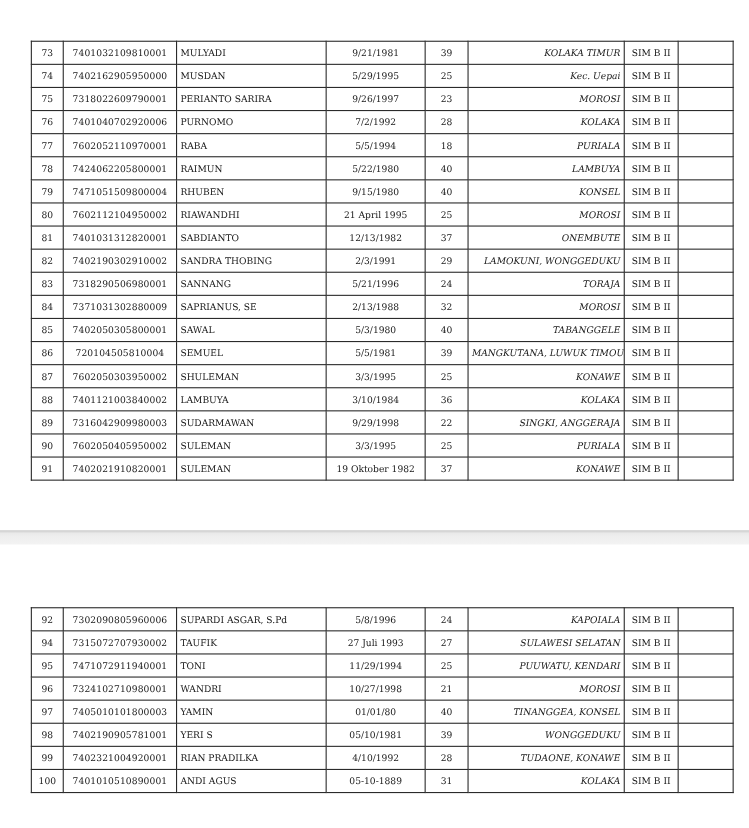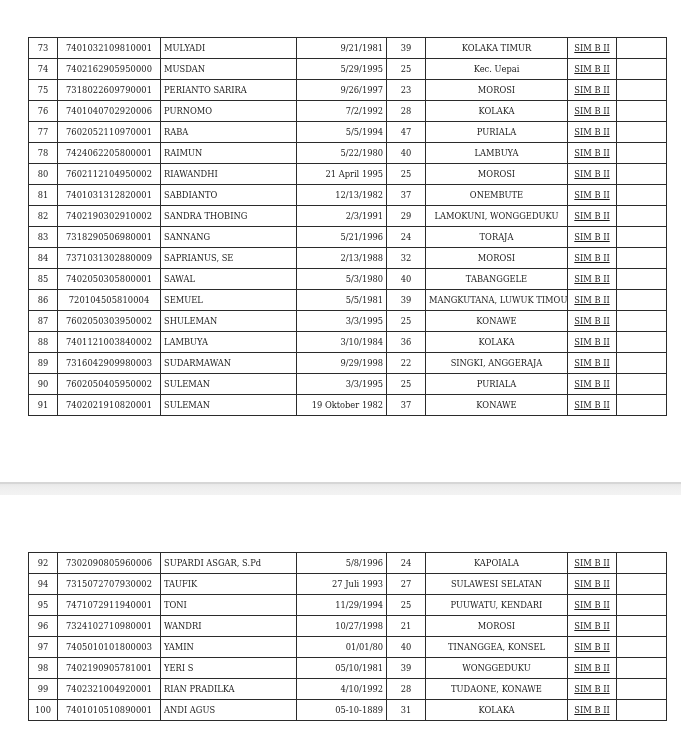--- a/index.html
+++ b/index.html
@@ -32,24 +32,24 @@
   #table2 { top:43px; }
   table.data td {
     border:1px solid #2b2b2b;
     height:20px; padding:0 3px;
     font-size:8.3px; line-height:20px;
     white-space:nowrap; overflow:hidden;
   }
   td.c-no { text-align:center; }
   td.c-nik { text-align:center; letter-spacing:0.1px; }
   td.c-name { text-align:left; padding-left:1px; }
-  td.c-dob { text-align:right; }
+  td.c-dob { text-align:center; }
   td.c-age { text-align:center; }
-  td.c-addr { text-align:center; padding-left:1px; }
-  td.c-sim { text-align:center; font-size:7.8px;text-decoration:underline; }
+  td.c-addr { text-align:right; padding-left:1px;font-style:italic; }
+  td.c-sim { text-align:center; font-size:7.8px; }
   td.c-note { }
 </style>
 </head>
 <body>
 
 <div class="page" id="page1">
   <table class="data" id="table1">
     <colgroup>
       <col style="width:29px">
         <col style="width:103px">
@@ -103,37 +103,47 @@
     <td class="c-addr">KOLAKA</td>
     <td class="c-sim">SIM B II</td>
     <td class="c-note"></td>
   </tr>
 
   <tr>
     <td class="c-no">77</td>
     <td class="c-nik">7602052110970001</td>
     <td class="c-name">RABA</td>
     <td class="c-dob">5/5/1994</td>
-    <td class="c-age">47</td>
+    <td class="c-age">18</td>
     <td class="c-addr">PURIALA</td>
     <td class="c-sim">SIM B II</td>
     <td class="c-note"></td>
   </tr>
 
   <tr>
     <td class="c-no">78</td>
     <td class="c-nik">7424062205800001</td>
     <td class="c-name">RAIMUN</td>
     <td class="c-dob">5/22/1980</td>
     <td class="c-age">40</td>
     <td class="c-addr">LAMBUYA</td>
     <td class="c-sim">SIM B II</td>
     <td class="c-note"></td>
   </tr>
 
+  <tr>
+    <td class="c-no">79</td>
+    <td class="c-nik">7471051509800004</td>
+    <td class="c-name">RHUBEN</td>
+    <td class="c-dob">9/15/1980</td>
+    <td class="c-age">40</td>
+    <td class="c-addr">KONSEL</td>
+    <td class="c-sim">SIM B II</td>
+    <td class="c-note"></td>
+  </tr>
 
   <tr>
     <td class="c-no">80</td>
     <td class="c-nik">7602112104950002</td>
     <td class="c-name">RIAWANDHI</td>
     <td class="c-dob">21 April 1995</td>
     <td class="c-age">25</td>
     <td class="c-addr">MOROSI</td>
     <td class="c-sim">SIM B II</td>
     <td class="c-note"></td>

